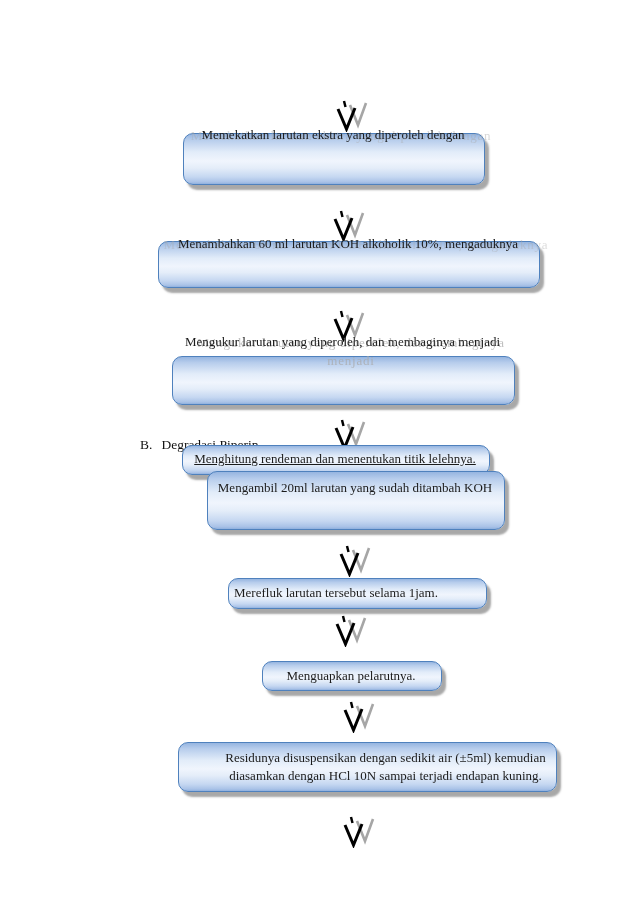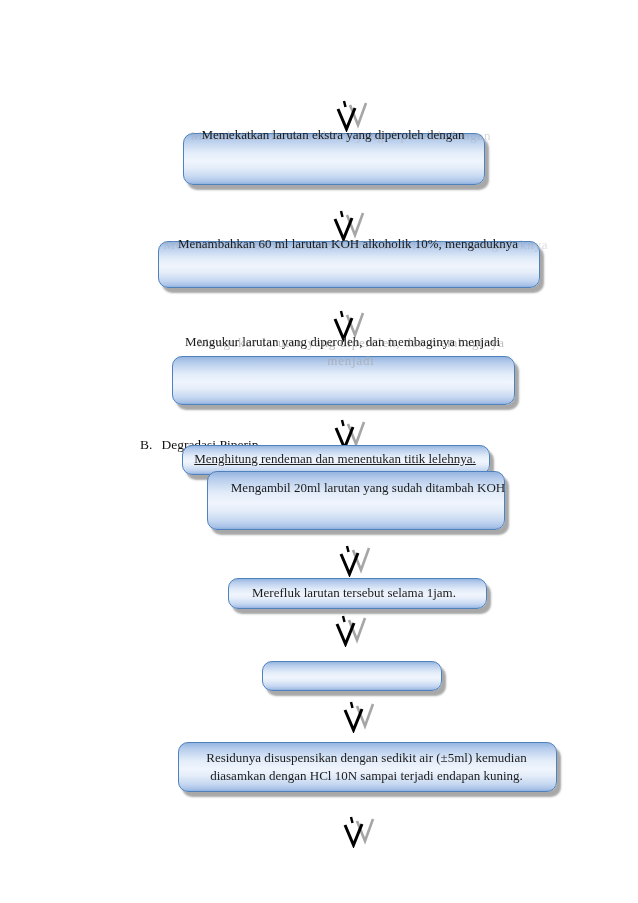--- a/index.html
+++ b/index.html
@@ -136,30 +136,33 @@
   <div class="txt" style="left:172px;top:333px;width:341px;">
     <span class="line">Mengukur larutan yang diperoleh, dan membaginya menjadi</span>
   </div>
 
   <div class="box" style="left:182px;top:445px;width:306px;height:28px;"></div>
   <div class="txt" style="left:182px;top:450px;width:306px;text-decoration:underline;">
     <span class="line">Menghitung rendeman dan menentukan titik lelehnya.</span>
   </div>
 
   <div class="box" style="left:207px;top:471px;width:296px;height:57px;"></div>
-  <div class="txt" style="left:207px;top:479px;width:296px;margin-left:13px;">
+  <div class="txt" style="left:207px;top:479px;width:296px;">
     <span class="line">Mengambil 20ml larutan yang sudah ditambah KOH</span>
   </div>
 
   <div class="box" style="left:228px;top:578px;width:257px;height:29px;"></div>
-  <div class="txt" style="left:228px;top:584px;width:216px;margin-left:18px;">
+  <div class="txt" style="left:228px;top:584px;width:216px;">
     <span class="line">Merefluk larutan tersebut selama 1jam.</span>
   </div>
 
   <div class="box" style="left:262px;top:661px;width:178px;height:28px;"></div>
+  <div class="txt" style="left:262px;top:667px;width:178px;">
+    <span class="line">Menguapkan pelarutnya.</span>
+  </div>
 
   <div class="box" style="left:178px;top:742px;width:377px;height:48px;"></div>
-  <div class="txt" style="left:178px;top:749px;width:377px;">
+  <div class="txt" style="left:178px;top:749px;width:377px;padding-left:19px;">
     <span class="line">Residunya disuspensikan dengan sedikit air (±5ml) kemudian</span>
     <span class="line">diasamkan dengan HCl 10N sampai terjadi endapan kuning.</span>
   </div>
 
 </div>
 
 </body></html>

